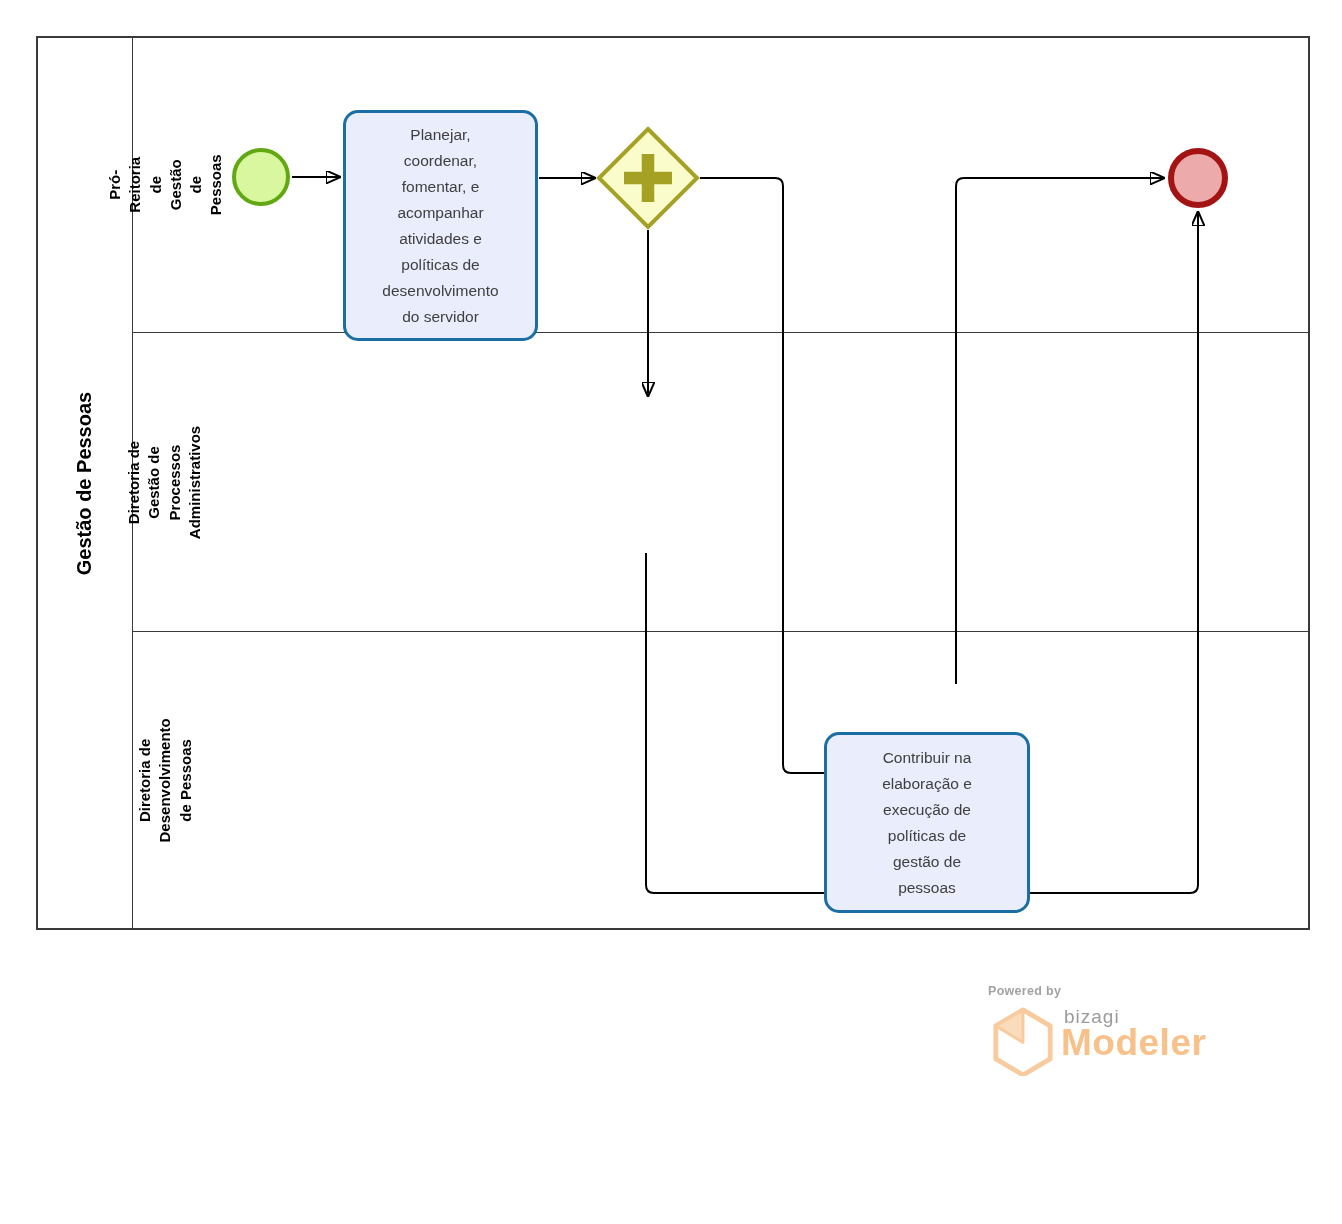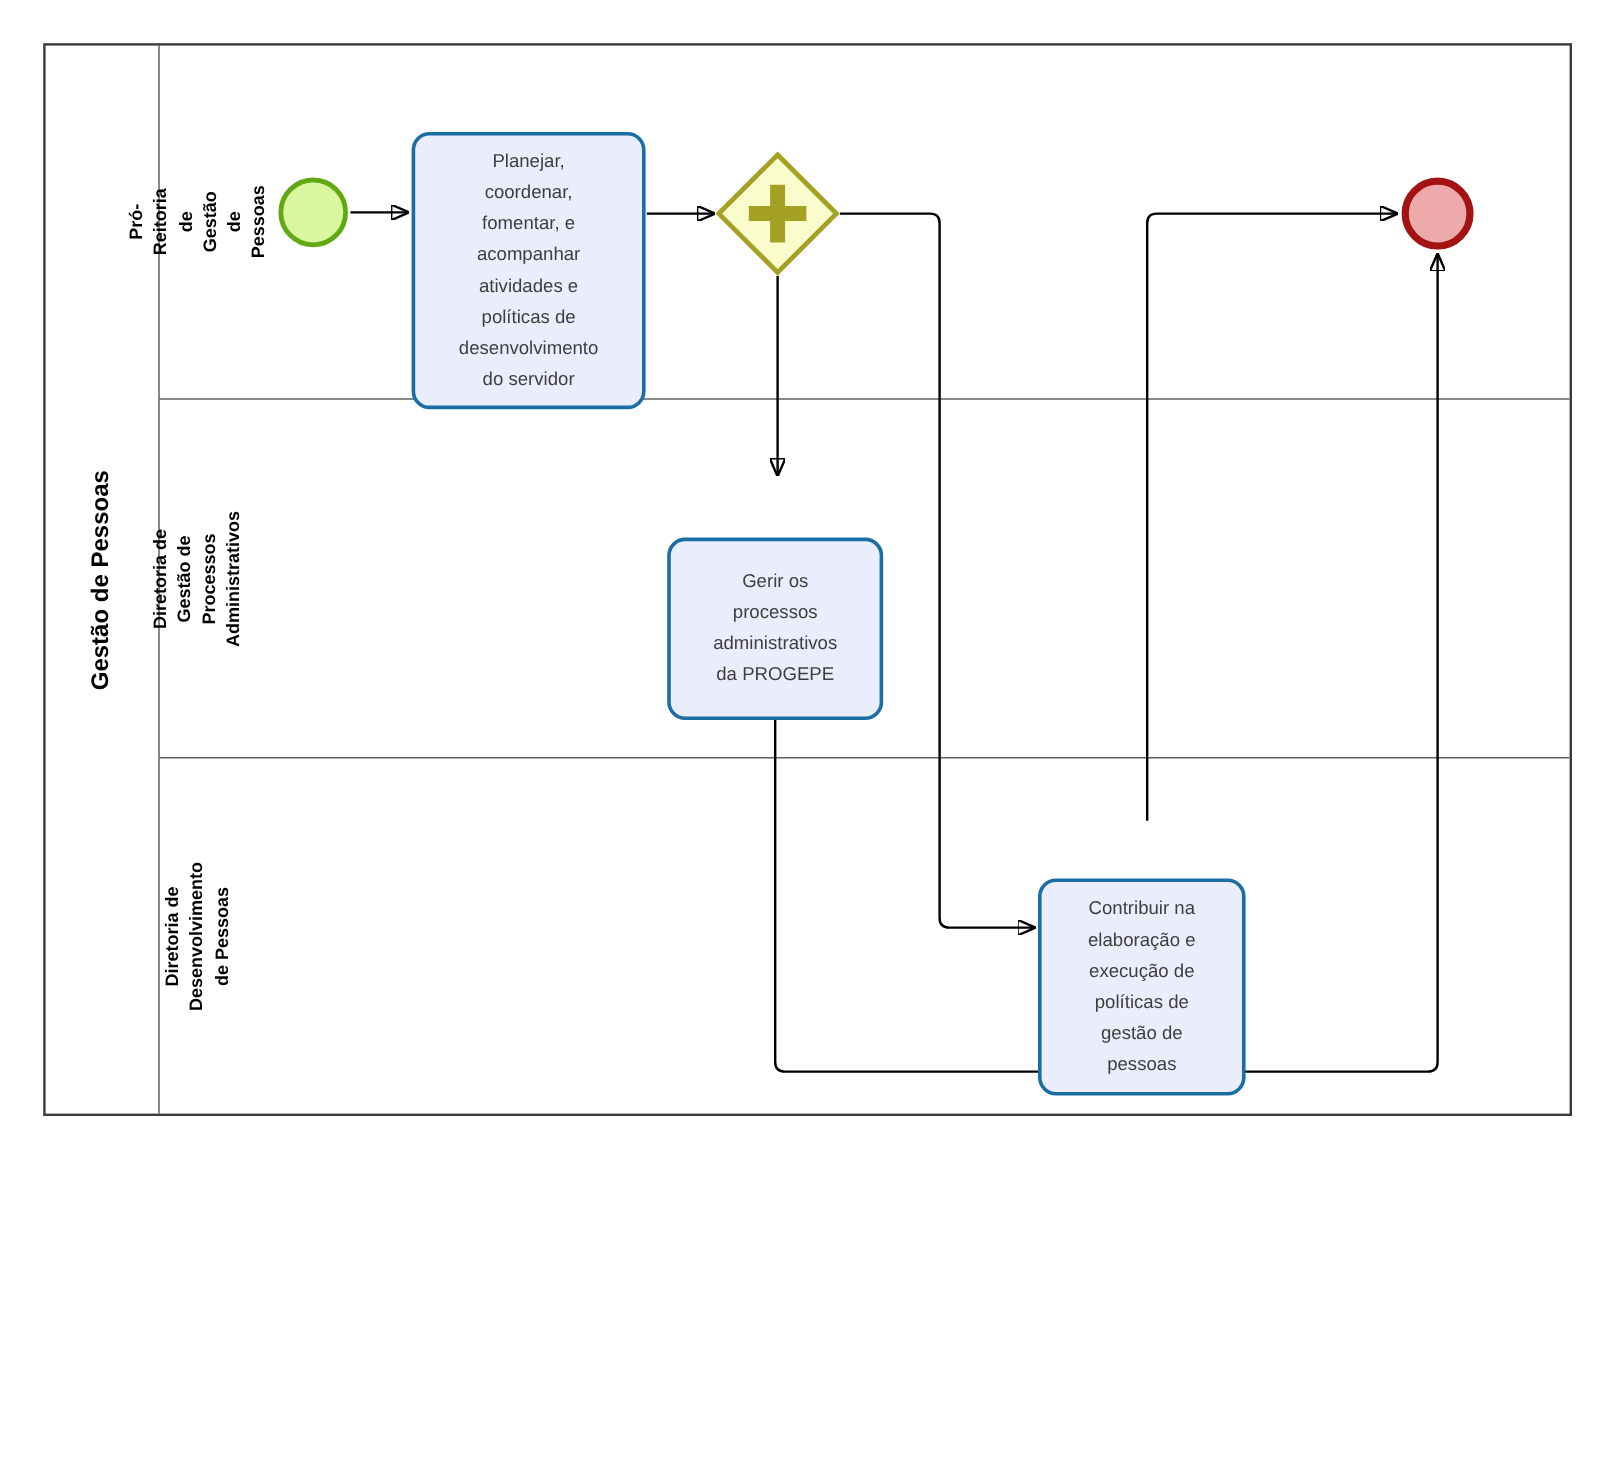--- a/index.html
+++ b/index.html
@@ -33,21 +33,21 @@
 
   
   .node{position:absolute;z-index:3;}
   .event{border-radius:50%;}
   .start-event{left:232px;top:148px;width:58px;height:58px;background:var(--start-fill);border:4px solid var(--start-border);}
   .end-event{left:1168px;top:148px;width:60px;height:60px;background:var(--end-fill);border:6px solid var(--end-border);}
   .task{background:var(--task-fill);border:3px solid var(--task-border);border-radius:15px;display:flex;align-items:center;justify-content:center;text-align:center;color:var(--text-dark);font-size:15.5px;line-height:26px;margin-top:48px;}
   .task-label{white-space:pre-line;}
   .task-1{left:343px;top:62px;width:195px;height:231px;}
   .task-2{left:556px;top:400px;width:180px;height:152px;}
-  .task-3{left:865px;top:684px;width:173px;height:181px;}
+  .task-3{left:824px;top:684px;width:206px;height:181px;}
   .gateway{left:596px;top:126px;width:104px;height:104px;}
 
   
   .brand{position:absolute;left:986px;top:980px;width:270px;height:110px;z-index:1;}
   .powered-by{position:absolute;left:2px;top:4px;font-size:12.5px;font-weight:600;color:#a3a3a3;letter-spacing:0.3px;}
   .brand-icon{position:absolute;left:4px;top:26px;}
   .brand-name{position:absolute;left:78px;top:26px;font-size:19px;color:var(--brand-gray);letter-spacing:1px;}
   .brand-product{position:absolute;left:75px;top:42px;font-size:37px;font-weight:600;color:var(--brand-orange);letter-spacing:0.5px;}
 </style>
 </head>
@@ -104,32 +104,35 @@
 políticas de
 desenvolvimento
 do servidor</span>
   </div>
 
   <svg class="node gateway" viewBox="0 0 104 104" xmlns="http://www.w3.org/2000/svg">
     <polygon points="52,3 101,52 52,101 3,52" fill="var(--gateway-fill)" stroke="var(--gateway-border)" stroke-width="4" stroke-linejoin="miter"></polygon>
     <path d="M52 28 V76 M28 52 H76" stroke="var(--gateway-border)" stroke-width="12.5" fill="none"></path>
   </svg>
 
-  <div class="node task task-2">
-    <span class="task-label">Gerir os
-processos
-administrativos
-da PROGEPE</span>
-  </div>
 
   <div class="node task task-3">
     <span class="task-label">Contribuir na
 elaboração e
 execução de
 políticas de
 gestão de
 pessoas</span>
   </div>
 
   <div class="node event end-event"></div>
 
+  <div class="brand">
+    <span class="powered-by">Powered by</span>
+    <svg class="brand-icon" width="66" height="70" viewBox="0 0 68 72" xmlns="http://www.w3.org/2000/svg">
+      <polygon points="34,4 62,20.5 62,54.5 34,71 6,54.5 6,20.5" fill="none" stroke="var(--brand-orange-light)" stroke-width="5" stroke-linejoin="round"></polygon>
+      <path d="M34,4 L6,20.5 L34,37.5 Z" fill="#fadcbd" stroke="var(--brand-orange-light)" stroke-width="3" stroke-linejoin="round"></path>
+    </svg>
+    <span class="brand-name">bizagi</span>
+    <span class="brand-product">Modeler</span>
+  </div>
 
 </div>
 
 </body></html>

